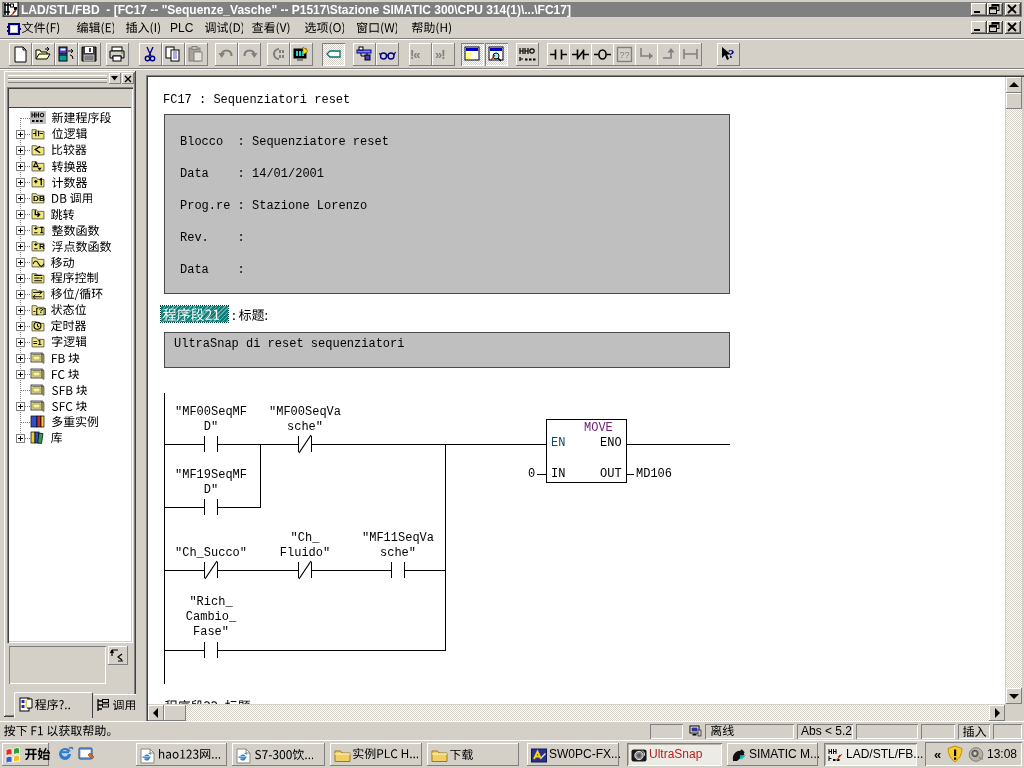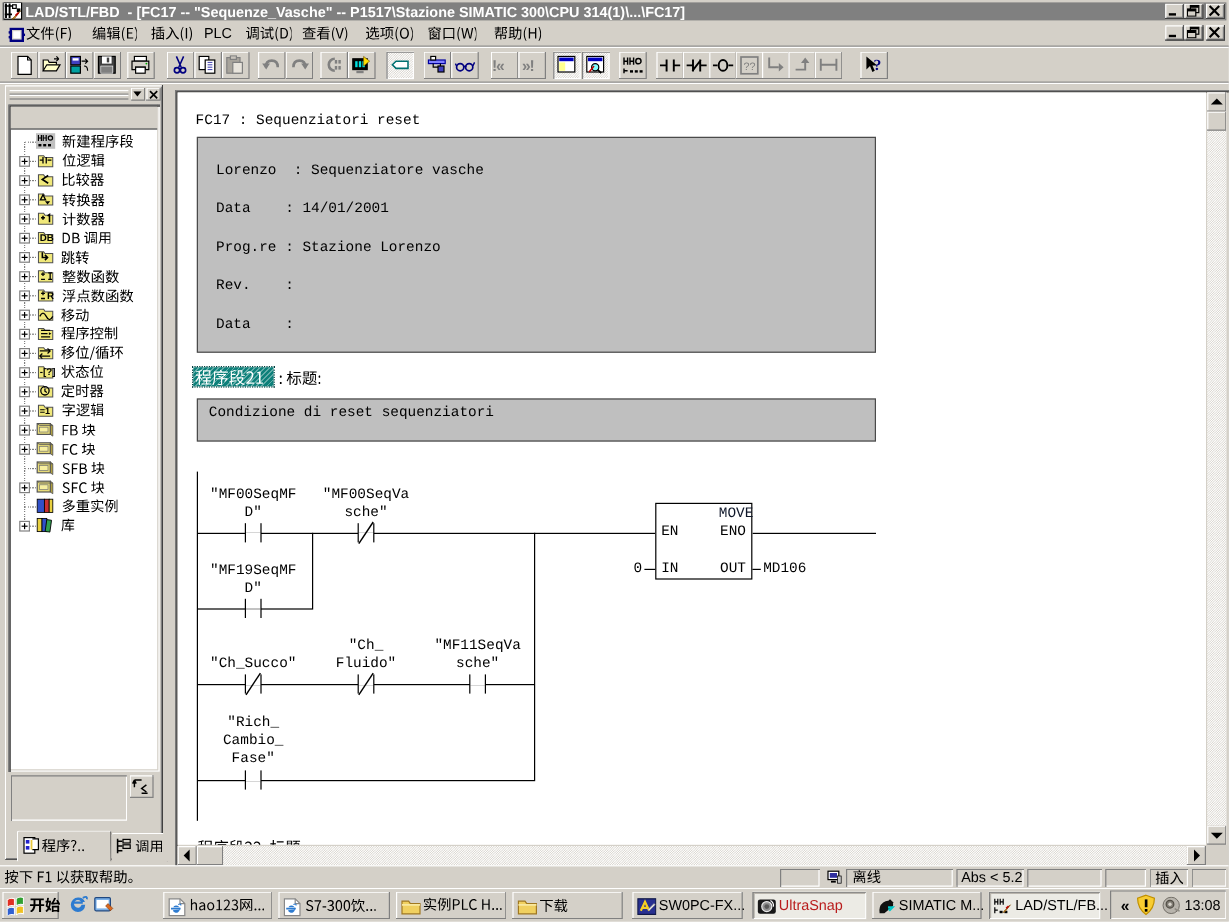--- a/index.html
+++ b/index.html
@@ -274,34 +274,34 @@
       <path d="M2 1 l0 11 l3 -3 l2 5 l2 -1 l-2 -4.5 l4 0 z" fill="#000"></path>
       <text x="8" y="12" font-family="Liberation Serif" font-size="13" font-weight="bold" fill="#000080">?</text>
     </svg>
   </div>
 <div style="position:absolute;left:0px;top:68px;width:1024px;height:1px;background:#808080;"></div>
 <div style="position:absolute;left:0px;top:69px;width:1024px;height:1px;background:#ffffff;"></div>
 <div class="" style="position:absolute;left:146px;top:75px;width:878px;height:647px;box-shadow:inset 1px 1px 0 #808080,inset 2px 2px 0 #404040;background:#d4d0c8;"></div>
 <div style="position:absolute;left:148px;top:77px;width:857px;height:627px;background:#fff;"></div>
 <div style="position:absolute;left:163px;top:91px;font:12px/18px 'Liberation Mono',monospace;color:#000;white-space:pre;">FC17 : Sequenziatori reset</div>
 <div class="" style="position:absolute;left:164px;top:114px;width:566px;height:180px;background:#bfbfbf;border:1px solid #4a4a4a;box-sizing:border-box;"></div>
-<div style="position:absolute;left:180px;top:133px;font:12px/18px 'Liberation Mono',monospace;color:#000;white-space:pre;">Lorenzo  : Sequenziatore vasche</div>
+<div style="position:absolute;left:180px;top:133px;font:12px/18px 'Liberation Mono',monospace;color:#000;white-space:pre;">Blocco  : Sequenziatore reset</div>
 <div style="position:absolute;left:180px;top:165px;font:12px/18px 'Liberation Mono',monospace;color:#000;white-space:pre;">Data    : 14/01/2001</div>
 <div style="position:absolute;left:180px;top:197px;font:12px/18px 'Liberation Mono',monospace;color:#000;white-space:pre;">Prog.re : Stazione Lorenzo</div>
 <div style="position:absolute;left:180px;top:229px;font:12px/18px 'Liberation Mono',monospace;color:#000;white-space:pre;">Rev.    :</div>
 <div style="position:absolute;left:180px;top:261px;font:12px/18px 'Liberation Mono',monospace;color:#000;white-space:pre;">Data    :</div>
 <div class="" style="position:absolute;left:161px;top:306px;width:67px;height:16px;background:#0d807a;background-image:repeating-linear-gradient(135deg,rgba(255,255,255,0.35) 0 1px,transparent 1px 3px);outline:1px dotted #004040;"></div>
 <svg style="position:absolute;left:163.4px;top:307.5px;overflow:hidden;" width="56.2" height="13.0" viewBox="0.39 -11.84 56.24 13.02">
     <path d="M7.4 -10.3H11.7V-7.7H7.4ZM6.5 -11.2V-6.8H12.7V-11.2ZM6.3 -2.9V-2H9V-0.2H5.3V0.7H13.5V-0.2H10.1V-2H12.9V-2.9H10.1V-4.6H13.2V-5.5H6V-4.6H9V-2.9ZM5.1 -11.6C4 -11.1 2.2 -10.7 0.6 -10.4C0.7 -10.2 0.9 -9.8 0.9 -9.6C1.6 -9.7 2.3 -9.8 3 -10V-7.8H0.7V-6.8H2.8C2.3 -5.2 1.3 -3.4 0.4 -2.4C0.6 -2.2 0.8 -1.7 0.9 -1.4C1.7 -2.3 2.4 -3.7 3 -5.1V1.1H4V-4.9C4.5 -4.4 5 -3.6 5.3 -3.2L5.9 -4C5.6 -4.4 4.4 -5.6 4 -6V-6.8H5.8V-7.8H4V-10.2C4.7 -10.4 5.3 -10.5 5.8 -10.8Z M19.2 -6.1C20.1 -5.7 21.3 -5.2 22.2 -4.7H17.2V-3.8H21.6V-0.1C21.6 0.1 21.5 0.2 21.2 0.2C21 0.2 20 0.2 19 0.2C19.1 0.4 19.3 0.8 19.4 1.1C20.6 1.1 21.5 1.1 22 1C22.5 0.8 22.6 0.5 22.6 -0.1V-3.8H25.7C25.2 -3.1 24.7 -2.5 24.2 -2L25 -1.6C25.8 -2.3 26.6 -3.4 27.3 -4.4L26.5 -4.8L26.3 -4.7H23.8L23.9 -4.8C23.6 -5 23.2 -5.2 22.8 -5.4C24 -6 25.2 -6.9 26 -7.8L25.3 -8.3L25.1 -8.2H18V-7.4H24.1C23.5 -6.8 22.7 -6.2 21.9 -5.8C21.2 -6.1 20.5 -6.5 19.8 -6.7ZM20.6 -11.5C20.8 -11.1 21.1 -10.6 21.2 -10.2H15.7V-6.3C15.7 -4.3 15.6 -1.4 14.4 0.6C14.7 0.7 15.1 1 15.3 1.2C16.5 -1 16.7 -4.1 16.7 -6.3V-9.2H27.3V-10.2H22.4C22.2 -10.7 21.9 -11.3 21.6 -11.8Z M35.5 -11.2V-9.5C35.5 -8.5 35.3 -7.3 33.9 -6.4C34.1 -6.2 34.5 -5.9 34.7 -5.7C36.2 -6.7 36.5 -8.3 36.5 -9.5V-10.3H38.5V-7.7C38.5 -6.7 38.7 -6.4 39.6 -6.4C39.8 -6.4 40.4 -6.4 40.6 -6.4C40.9 -6.4 41.2 -6.4 41.4 -6.5C41.3 -6.7 41.3 -7 41.3 -7.3C41.1 -7.2 40.8 -7.2 40.6 -7.2C40.5 -7.2 39.8 -7.2 39.7 -7.2C39.5 -7.2 39.4 -7.3 39.4 -7.7V-11.2ZM34.5 -5.4V-4.5H35.6L35 -4.3C35.5 -3.2 36.1 -2.1 36.9 -1.3C35.9 -0.5 34.8 -0 33.5 0.3C33.7 0.5 34 0.9 34.1 1.2C35.4 0.8 36.6 0.2 37.6 -0.6C38.5 0.2 39.6 0.7 40.8 1.1C40.9 0.8 41.2 0.4 41.5 0.2C40.3 -0.1 39.2 -0.6 38.3 -1.3C39.3 -2.2 40 -3.5 40.4 -5.2L39.8 -5.4L39.6 -5.4ZM35.9 -4.5H39.2C38.8 -3.5 38.3 -2.6 37.6 -1.9C36.8 -2.6 36.3 -3.5 35.9 -4.5ZM29.7 -10.5V-2.4L28.5 -2.2L28.6 -1.2L29.7 -1.4V0.9H30.7V-1.5L34.1 -2.1L34 -3L30.7 -2.5V-4.5H33.8V-5.5H30.7V-7.4H33.8V-8.3H30.7V-9.9C31.9 -10.2 33.2 -10.6 34.2 -11.1L33.4 -11.8C32.5 -11.4 31 -10.8 29.7 -10.5Z M42.6 0H49.1V-1.1H46.2C45.7 -1.1 45.1 -1.1 44.5 -1C47 -3.3 48.6 -5.4 48.6 -7.4C48.6 -9.3 47.4 -10.4 45.6 -10.4C44.3 -10.4 43.4 -9.9 42.6 -8.9L43.3 -8.2C43.9 -8.9 44.6 -9.4 45.4 -9.4C46.7 -9.4 47.3 -8.6 47.3 -7.4C47.3 -5.6 45.8 -3.6 42.6 -0.8Z M51 0H56.6V-1.1H54.6V-10.3H53.6C53 -9.9 52.4 -9.7 51.5 -9.5V-8.7H53.3V-1.1H51Z" fill="#fff"></path>
   </svg>
 <svg style="position:absolute;left:232.9px;top:309.0px;overflow:hidden;" width="34.2" height="11.9" viewBox="0.95 -10.92 34.24 11.95">
     <path d="M1.8 -5.1C2.3 -5.1 2.7 -5.4 2.7 -6C2.7 -6.5 2.3 -6.9 1.8 -6.9C1.3 -6.9 0.9 -6.5 0.9 -6C0.9 -5.4 1.3 -5.1 1.8 -5.1ZM1.8 0.2C2.3 0.2 2.7 -0.2 2.7 -0.7C2.7 -1.3 2.3 -1.6 1.8 -1.6C1.3 -1.6 0.9 -1.3 0.9 -0.7C0.9 -0.2 1.3 0.2 1.8 0.2Z M12.6 -9.9V-9H18.3V-9.9ZM16.7 -4.2C17.3 -2.9 17.9 -1.2 18.1 -0.2L19 -0.5C18.7 -1.6 18.1 -3.2 17.5 -4.5ZM12.9 -4.4C12.6 -3.1 12 -1.7 11.3 -0.7C11.5 -0.6 11.9 -0.4 12.1 -0.2C12.8 -1.2 13.4 -2.7 13.8 -4.3ZM12 -6.8V-5.9H14.8V-0.2C14.8 -0.1 14.7 -0 14.5 0C14.4 0 13.8 0 13.1 -0C13.2 0.3 13.4 0.7 13.4 1C14.3 1 14.9 1 15.3 0.8C15.7 0.6 15.8 0.3 15.8 -0.2V-5.9H19V-6.8ZM9.2 -10.9V-8.2H7.2V-7.3H8.9C8.5 -5.6 7.7 -3.8 6.8 -2.8C7 -2.5 7.3 -2.1 7.4 -1.9C8 -2.7 8.7 -4.1 9.2 -5.5V1H10.1V-5.8C10.6 -5.1 11.1 -4.3 11.3 -3.9L11.9 -4.7C11.6 -5 10.5 -6.5 10.1 -6.9V-7.3H11.8V-8.2H10.1V-10.9Z M21.8 -8H24.5V-7H21.8ZM21.8 -9.7H24.5V-8.7H21.8ZM20.9 -10.4V-6.3H25.4V-10.4ZM28.6 -6.9C28.5 -3.5 28.2 -1.9 25.5 -1C25.6 -0.8 25.9 -0.5 25.9 -0.4C28.9 -1.3 29.3 -3.2 29.4 -6.9ZM29 -2.4C29.8 -1.8 30.8 -1 31.3 -0.4L31.9 -1C31.4 -1.6 30.4 -2.4 29.6 -2.9ZM21.1 -3.9C21.1 -2 20.8 -0.5 20 0.5C20.2 0.6 20.5 0.9 20.7 1C21.2 0.4 21.5 -0.4 21.7 -1.3C22.8 0.5 24.7 0.8 27.5 0.8H31.7C31.7 0.5 31.9 0.1 32 -0.1C31.3 -0.1 28.1 -0.1 27.5 -0.1C26 -0.1 24.7 -0.1 23.6 -0.6V-2.4H25.8V-3.2H23.6V-4.6H26V-5.3H20.2V-4.6H22.8V-1.1C22.4 -1.4 22.1 -1.8 21.8 -2.3C21.9 -2.8 21.9 -3.3 22 -3.9ZM26.5 -8.3V-2.8H27.4V-7.5H30.5V-2.8H31.3V-8.3H28.9C29 -8.6 29.2 -9.1 29.4 -9.5H31.9V-10.3H26V-9.5H28.4C28.3 -9.1 28.1 -8.6 28 -8.3Z M34.3 -5.1C34.8 -5.1 35.2 -5.4 35.2 -6C35.2 -6.5 34.8 -6.9 34.3 -6.9C33.9 -6.9 33.5 -6.5 33.5 -6C33.5 -5.4 33.9 -5.1 34.3 -5.1ZM34.3 0.2C34.8 0.2 35.2 -0.2 35.2 -0.7C35.2 -1.3 34.8 -1.6 34.3 -1.6C33.9 -1.6 33.5 -1.3 33.5 -0.7C33.5 -0.2 33.9 0.2 34.3 0.2Z" fill="#000"></path>
   </svg>
 <div class="" style="position:absolute;left:164px;top:332px;width:566px;height:36px;background:#bfbfbf;border:1px solid #4a4a4a;box-sizing:border-box;"></div>
-<div style="position:absolute;left:174px;top:335px;font:12px/18px 'Liberation Mono',monospace;color:#000;white-space:pre;">Condizione di reset sequenziatori</div>
+<div style="position:absolute;left:174px;top:335px;font:12px/18px 'Liberation Mono',monospace;color:#000;white-space:pre;">UltraSnap di reset sequenziatori</div>
 <div style="position:absolute;left:164px;top:393px;width:1px;height:291px;background:#000;"></div>
 <div style="position:absolute;left:165px;top:444px;width:381px;height:1px;background:#000;"></div>
 <div style="position:absolute;left:627px;top:444px;width:103px;height:1px;background:#000;"></div>
 <div style="position:absolute;left:165px;top:507px;width:95px;height:1px;background:#000;"></div>
 <div style="position:absolute;left:165px;top:570px;width:280px;height:1px;background:#000;"></div>
 <div style="position:absolute;left:165px;top:650px;width:280px;height:1px;background:#000;"></div>
 <div style="position:absolute;left:260px;top:444px;width:1px;height:64px;background:#000;"></div>
 <div style="position:absolute;left:445px;top:444px;width:1px;height:207px;background:#000;"></div>
 <div style="position:absolute;left:204px;top:436px;width:1px;height:16px;background:#000;"></div>
 <div style="position:absolute;left:217px;top:436px;width:1px;height:16px;background:#000;"></div>
@@ -341,22 +341,22 @@
 <div style="position:absolute;left:203.8px;top:481px;font:12px/18px 'Liberation Mono',monospace;color:#000;white-space:pre;">D"</div>
 <div style="position:absolute;left:175.0px;top:544px;font:12px/18px 'Liberation Mono',monospace;color:#000;white-space:pre;">"Ch_Succo"</div>
 <div style="position:absolute;left:290.6px;top:529px;font:12px/18px 'Liberation Mono',monospace;color:#000;white-space:pre;">"Ch_</div>
 <div style="position:absolute;left:279.8px;top:544px;font:12px/18px 'Liberation Mono',monospace;color:#000;white-space:pre;">Fluido"</div>
 <div style="position:absolute;left:362.0px;top:529px;font:12px/18px 'Liberation Mono',monospace;color:#000;white-space:pre;">"MF11SeqVa</div>
 <div style="position:absolute;left:380.0px;top:544px;font:12px/18px 'Liberation Mono',monospace;color:#000;white-space:pre;">sche"</div>
 <div style="position:absolute;left:189.4px;top:593px;font:12px/18px 'Liberation Mono',monospace;color:#000;white-space:pre;">"Rich_</div>
 <div style="position:absolute;left:185.8px;top:608px;font:12px/18px 'Liberation Mono',monospace;color:#000;white-space:pre;">Cambio_</div>
 <div style="position:absolute;left:193.0px;top:623px;font:12px/18px 'Liberation Mono',monospace;color:#000;white-space:pre;">Fase"</div>
 <div class="" style="position:absolute;left:546px;top:419px;width:81px;height:64px;background:#fff;border:1px solid #000;box-sizing:border-box;"></div>
-<div style="position:absolute;left:599px;top:419px;font:12px/18px 'Liberation Mono',monospace;color:#0f172a;white-space:pre;">MOVE</div>
-<div style="position:absolute;left:551px;top:434px;font:12px/18px 'Liberation Mono',monospace;color:#000000;white-space:pre;">EN</div>
+<div style="position:absolute;left:584px;top:419px;font:12px/18px 'Liberation Mono',monospace;color:#701a75;white-space:pre;">MOVE</div>
+<div style="position:absolute;left:551px;top:434px;font:12px/18px 'Liberation Mono',monospace;color:#0c4a6e;white-space:pre;">EN</div>
 <div style="position:absolute;left:600px;top:434px;font:12px/18px 'Liberation Mono',monospace;color:#000;white-space:pre;">ENO</div>
 <div style="position:absolute;left:551px;top:465px;font:12px/18px 'Liberation Mono',monospace;color:#000;white-space:pre;">IN</div>
 <div style="position:absolute;left:600px;top:465px;font:12px/18px 'Liberation Mono',monospace;color:#000;white-space:pre;">OUT</div>
 <div style="position:absolute;left:528px;top:465px;font:12px/18px 'Liberation Mono',monospace;color:#000;white-space:pre;">0</div>
 <div style="position:absolute;left:537px;top:474px;width:9px;height:1px;background:#000;"></div>
 <div style="position:absolute;left:627px;top:474px;width:7px;height:1px;background:#000;"></div>
 <div style="position:absolute;left:636px;top:465px;font:12px/18px 'Liberation Mono',monospace;color:#000;white-space:pre;">MD106</div>
 <svg style="position:absolute;left:165.4px;top:700.0px;overflow:hidden;" width="88.3" height="4.0" viewBox="0.36 -11.00 88.26 4.00">
     <path d="M6.9 -9.5H10.8V-7.1H6.9ZM6 -10.4V-6.3H11.8V-10.4ZM5.8 -2.7V-1.9H8.4V-0.2H5V0.7H12.5V-0.2H9.3V-1.9H11.9V-2.7H9.3V-4.3H12.2V-5.1H5.5V-4.3H8.4V-2.7ZM4.7 -10.7C3.7 -10.3 2 -9.9 0.6 -9.7C0.7 -9.5 0.8 -9.1 0.8 -8.9C1.5 -9 2.1 -9.1 2.8 -9.3V-7.3H0.6V-6.3H2.6C2.1 -4.8 1.2 -3.2 0.4 -2.2C0.5 -2 0.8 -1.6 0.9 -1.3C1.5 -2.1 2.2 -3.4 2.8 -4.7V1H3.7V-4.6C4.2 -4 4.7 -3.3 4.9 -3L5.5 -3.7C5.2 -4 4.1 -5.2 3.7 -5.5V-6.3H5.3V-7.3H3.7V-9.5C4.3 -9.6 4.9 -9.8 5.4 -10Z M17.8 -5.7C18.7 -5.3 19.7 -4.8 20.6 -4.4H16V-3.5H20V-0.1C20 0.1 20 0.1 19.7 0.2C19.5 0.2 18.6 0.2 17.6 0.1C17.8 0.4 17.9 0.8 18 1.1C19.1 1.1 19.9 1.1 20.4 0.9C20.9 0.8 21 0.5 21 -0.1V-3.5H23.8C23.4 -2.9 22.9 -2.3 22.5 -1.9L23.3 -1.5C23.9 -2.2 24.7 -3.2 25.3 -4.1L24.6 -4.4L24.5 -4.4H22.1L22.2 -4.5C21.9 -4.6 21.6 -4.8 21.2 -5C22.3 -5.6 23.4 -6.4 24.1 -7.2L23.5 -7.7L23.3 -7.6H16.7V-6.8H22.4C21.8 -6.3 21 -5.8 20.3 -5.4C19.7 -5.7 19 -6 18.4 -6.3ZM19.1 -10.7C19.3 -10.3 19.6 -9.9 19.7 -9.5H14.6V-5.8C14.6 -4 14.5 -1.3 13.4 0.5C13.6 0.6 14.1 0.9 14.2 1.1C15.3 -0.9 15.5 -3.8 15.5 -5.8V-8.6H25.4V-9.5H20.8C20.7 -9.9 20.3 -10.5 20.1 -11Z M33 -10.4V-8.9C33 -7.9 32.8 -6.8 31.5 -5.9C31.7 -5.8 32.1 -5.5 32.2 -5.3C33.6 -6.2 33.9 -7.7 33.9 -8.8V-9.6H35.7V-7.1C35.7 -6.3 35.9 -5.9 36.8 -5.9C36.9 -5.9 37.6 -5.9 37.7 -5.9C38 -5.9 38.3 -5.9 38.4 -6C38.4 -6.2 38.4 -6.5 38.3 -6.7C38.2 -6.7 37.9 -6.7 37.7 -6.7C37.6 -6.7 37 -6.7 36.8 -6.7C36.7 -6.7 36.6 -6.8 36.6 -7.1V-10.4ZM32.1 -5V-4.2H33L32.5 -4C32.9 -2.9 33.5 -2 34.2 -1.2C33.3 -0.5 32.3 -0 31.1 0.3C31.3 0.5 31.5 0.8 31.6 1.1C32.9 0.7 34 0.2 34.9 -0.5C35.8 0.2 36.7 0.7 37.9 1C38 0.8 38.3 0.4 38.5 0.2C37.4 -0.1 36.4 -0.6 35.6 -1.2C36.5 -2.1 37.2 -3.3 37.5 -4.8L36.9 -5.1L36.8 -5ZM33.3 -4.2H36.4C36 -3.2 35.5 -2.4 34.9 -1.8C34.2 -2.5 33.7 -3.3 33.3 -4.2ZM27.5 -9.8V-2.2L26.4 -2L26.6 -1.1L27.5 -1.3V0.9H28.5V-1.4L31.7 -1.9L31.6 -2.8L28.5 -2.3V-4.2H31.4V-5.1H28.5V-6.9H31.4V-7.7H28.5V-9.2C29.6 -9.5 30.8 -9.8 31.8 -10.3L31 -11C30.2 -10.6 28.8 -10.1 27.6 -9.8Z M39.6 0H45.6V-1H42.9C42.4 -1 41.9 -1 41.4 -0.9C43.6 -3.1 45.1 -5 45.1 -6.9C45.1 -8.6 44 -9.7 42.3 -9.7C41.1 -9.7 40.3 -9.2 39.5 -8.3L40.2 -7.6C40.7 -8.3 41.4 -8.7 42.2 -8.7C43.4 -8.7 43.9 -7.9 43.9 -6.9C43.9 -5.2 42.6 -3.3 39.6 -0.7Z M46.8 0H52.8V-1H50.1C49.7 -1 49.1 -1 48.6 -0.9C50.8 -3.1 52.3 -5 52.3 -6.9C52.3 -8.6 51.2 -9.7 49.5 -9.7C48.3 -9.7 47.5 -9.2 46.7 -8.3L47.4 -7.6C48 -8.3 48.6 -8.7 49.4 -8.7C50.6 -8.7 51.2 -7.9 51.2 -6.9C51.2 -5.2 49.8 -3.3 46.8 -0.7Z M55.2 -5.1C55.7 -5.1 56.1 -5.4 56.1 -6C56.1 -6.5 55.7 -6.9 55.2 -6.9C54.8 -6.9 54.4 -6.5 54.4 -6C54.4 -5.4 54.8 -5.1 55.2 -5.1ZM55.2 0.2C55.7 0.2 56.1 -0.2 56.1 -0.7C56.1 -1.3 55.7 -1.6 55.2 -1.6C54.8 -1.6 54.4 -1.3 54.4 -0.7C54.4 -0.2 54.8 0.2 55.2 0.2Z M66 -9.9V-9H71.7V-9.9ZM70.1 -4.2C70.7 -2.9 71.3 -1.2 71.5 -0.2L72.4 -0.5C72.2 -1.6 71.6 -3.2 70.9 -4.5ZM66.3 -4.4C66 -3.1 65.4 -1.7 64.7 -0.7C64.9 -0.6 65.3 -0.4 65.5 -0.2C66.2 -1.2 66.8 -2.7 67.2 -4.3ZM65.4 -6.8V-5.9H68.2V-0.2C68.2 -0.1 68.2 -0 68 0C67.8 0 67.2 0 66.5 -0C66.7 0.3 66.8 0.7 66.8 1C67.7 1 68.3 1 68.7 0.8C69.1 0.6 69.2 0.3 69.2 -0.2V-5.9H72.4V-6.8ZM62.6 -10.9V-8.2H60.6V-7.3H62.4C61.9 -5.6 61.1 -3.8 60.3 -2.8C60.5 -2.5 60.7 -2.1 60.8 -1.9C61.5 -2.7 62.1 -4.1 62.6 -5.5V1H63.6V-5.8C64 -5.1 64.5 -4.3 64.7 -3.9L65.3 -4.7C65.1 -5 63.9 -6.5 63.6 -6.9V-7.3H65.3V-8.2H63.6V-10.9Z M75.2 -8H77.9V-7H75.2ZM75.2 -9.7H77.9V-8.7H75.2ZM74.4 -10.4V-6.3H78.8V-10.4ZM82 -6.9C81.9 -3.5 81.6 -1.9 78.9 -1C79.1 -0.8 79.3 -0.5 79.4 -0.4C82.3 -1.3 82.7 -3.2 82.8 -6.9ZM82.4 -2.4C83.3 -1.8 84.3 -1 84.8 -0.4L85.4 -1C84.8 -1.6 83.8 -2.4 83 -2.9ZM74.6 -3.9C74.5 -2 74.3 -0.5 73.4 0.5C73.6 0.6 74 0.9 74.1 1C74.6 0.4 74.9 -0.4 75.1 -1.3C76.3 0.5 78.2 0.8 80.9 0.8H85.1C85.2 0.5 85.3 0.1 85.5 -0.1C84.7 -0.1 81.5 -0.1 81 -0.1C79.4 -0.1 78.1 -0.1 77.1 -0.6V-2.4H79.2V-3.2H77.1V-4.6H79.5V-5.3H73.6V-4.6H76.2V-1.1C75.8 -1.4 75.5 -1.8 75.3 -2.3C75.3 -2.8 75.4 -3.3 75.4 -3.9ZM80 -8.3V-2.8H80.8V-7.5H83.9V-2.8H84.7V-8.3H82.3C82.5 -8.6 82.6 -9.1 82.8 -9.5H85.4V-10.3H79.4V-9.5H81.8C81.7 -9.1 81.5 -8.6 81.4 -8.3Z M87.8 -5.1C88.2 -5.1 88.6 -5.4 88.6 -6C88.6 -6.5 88.2 -6.9 87.8 -6.9C87.3 -6.9 86.9 -6.5 86.9 -6C86.9 -5.4 87.3 -5.1 87.8 -5.1ZM87.8 0.2C88.2 0.2 88.6 -0.2 88.6 -0.7C88.6 -1.3 88.2 -1.6 87.8 -1.6C87.3 -1.6 86.9 -1.3 86.9 -0.7C86.9 -0.2 87.3 0.2 87.8 0.2Z" fill="#000"></path>
   </svg>

